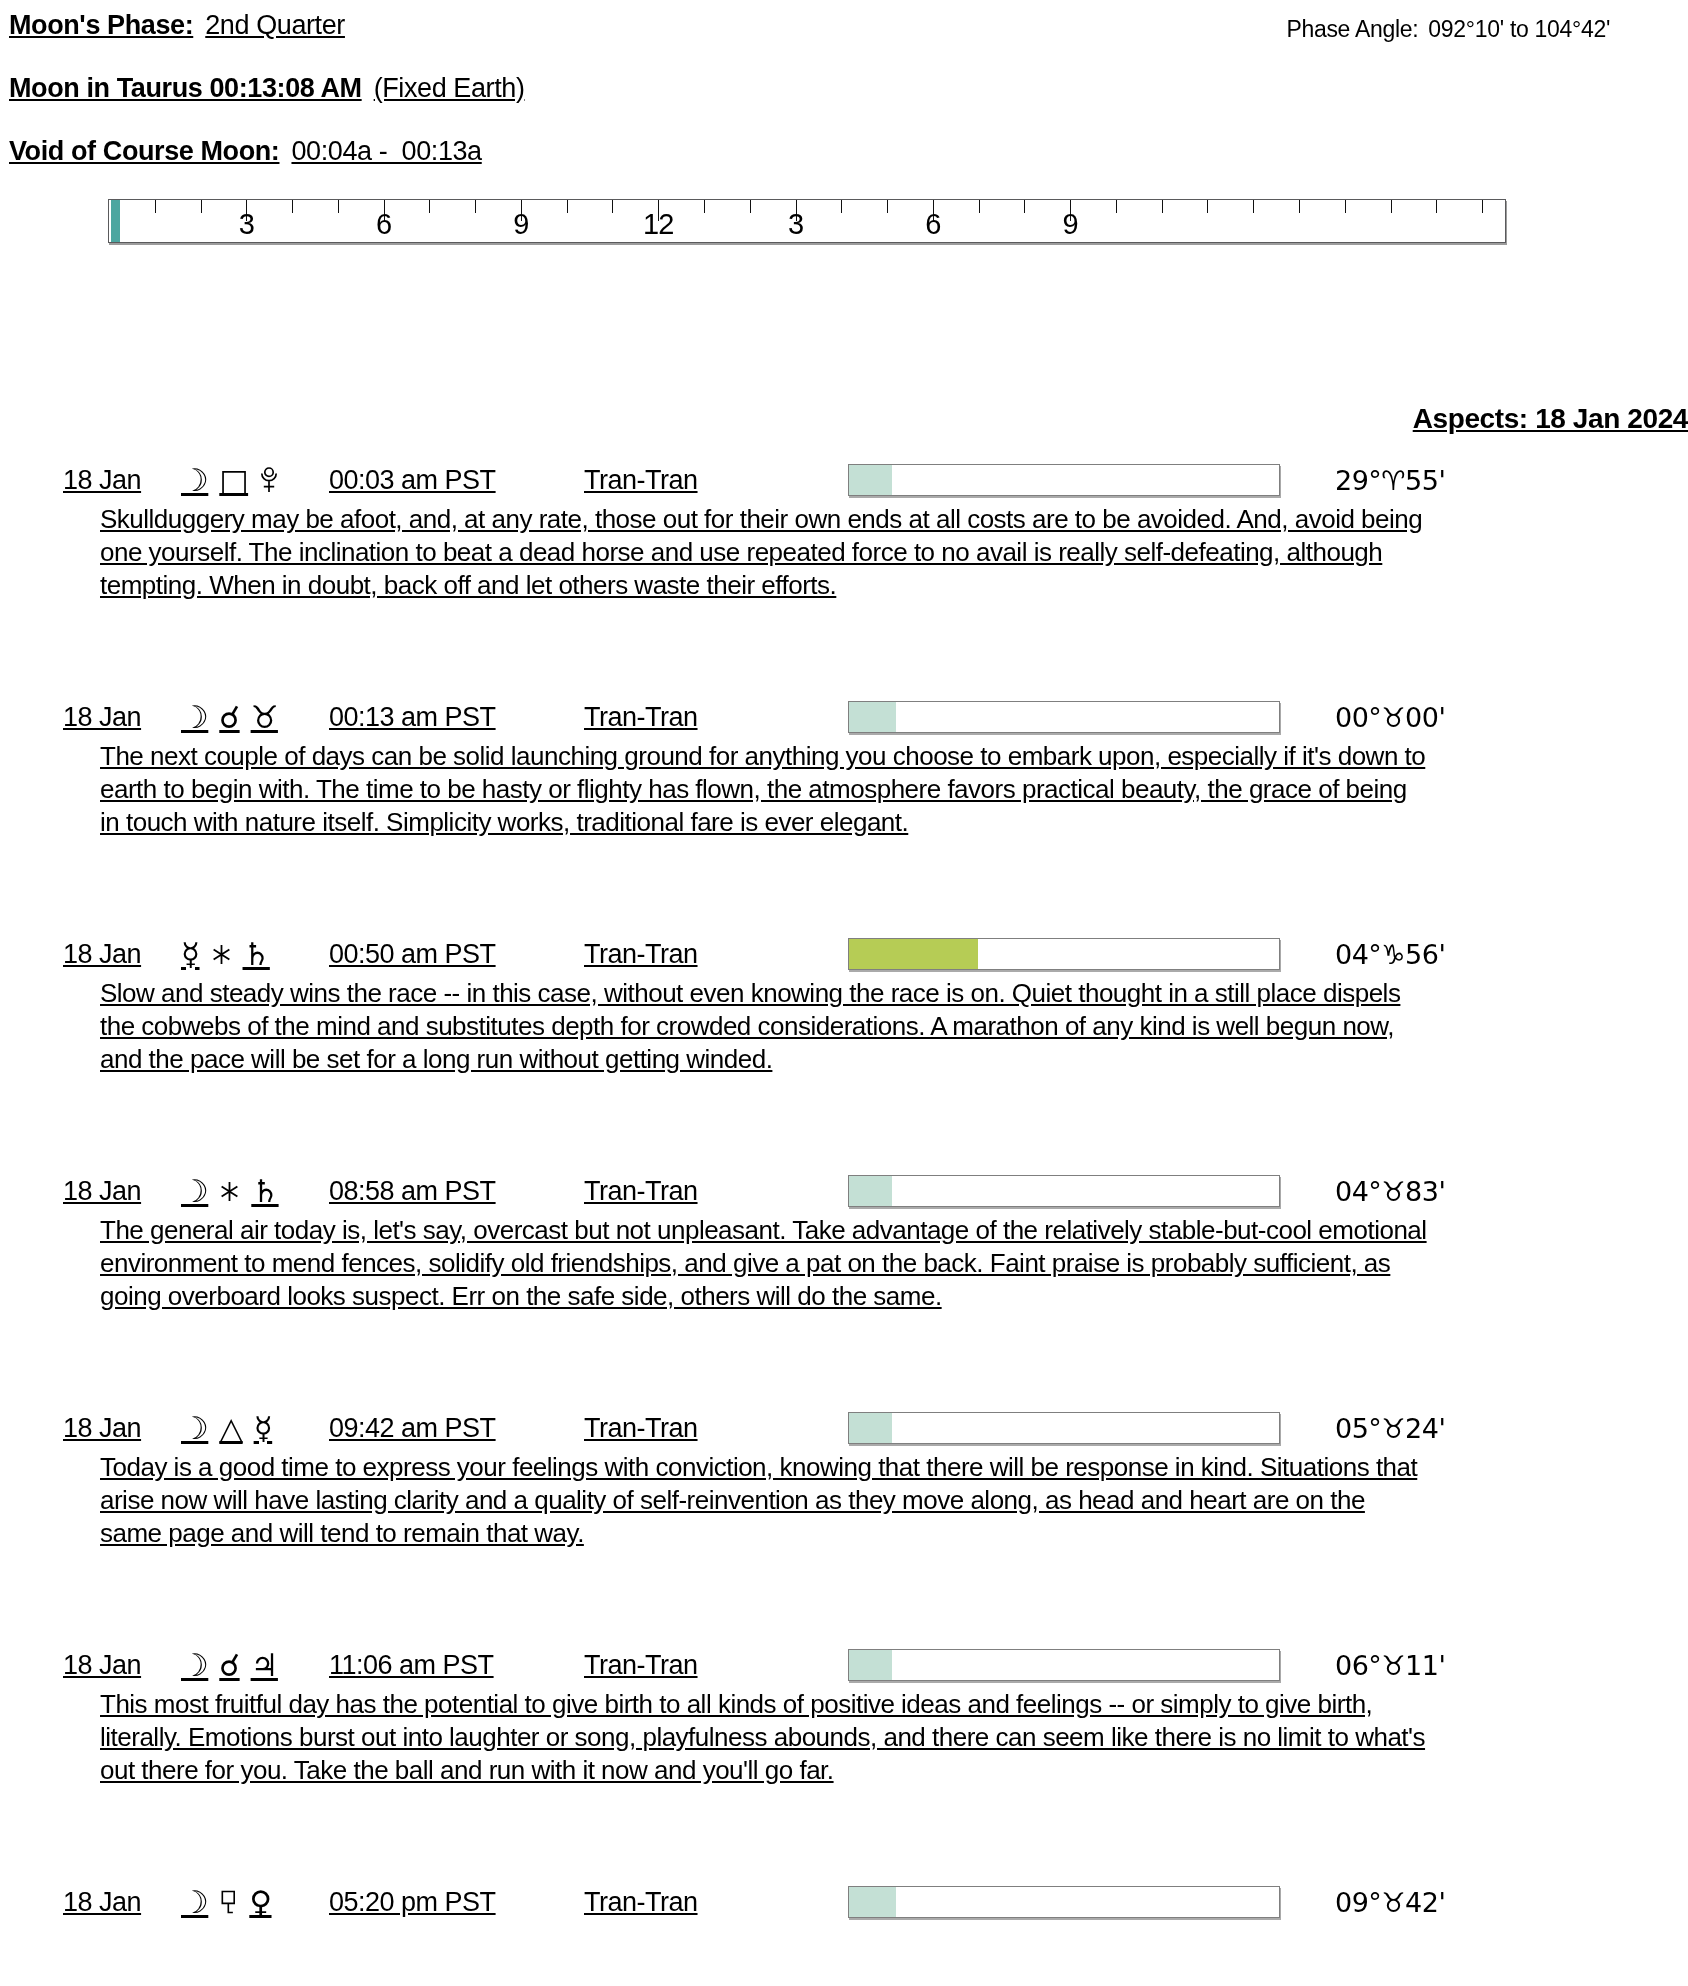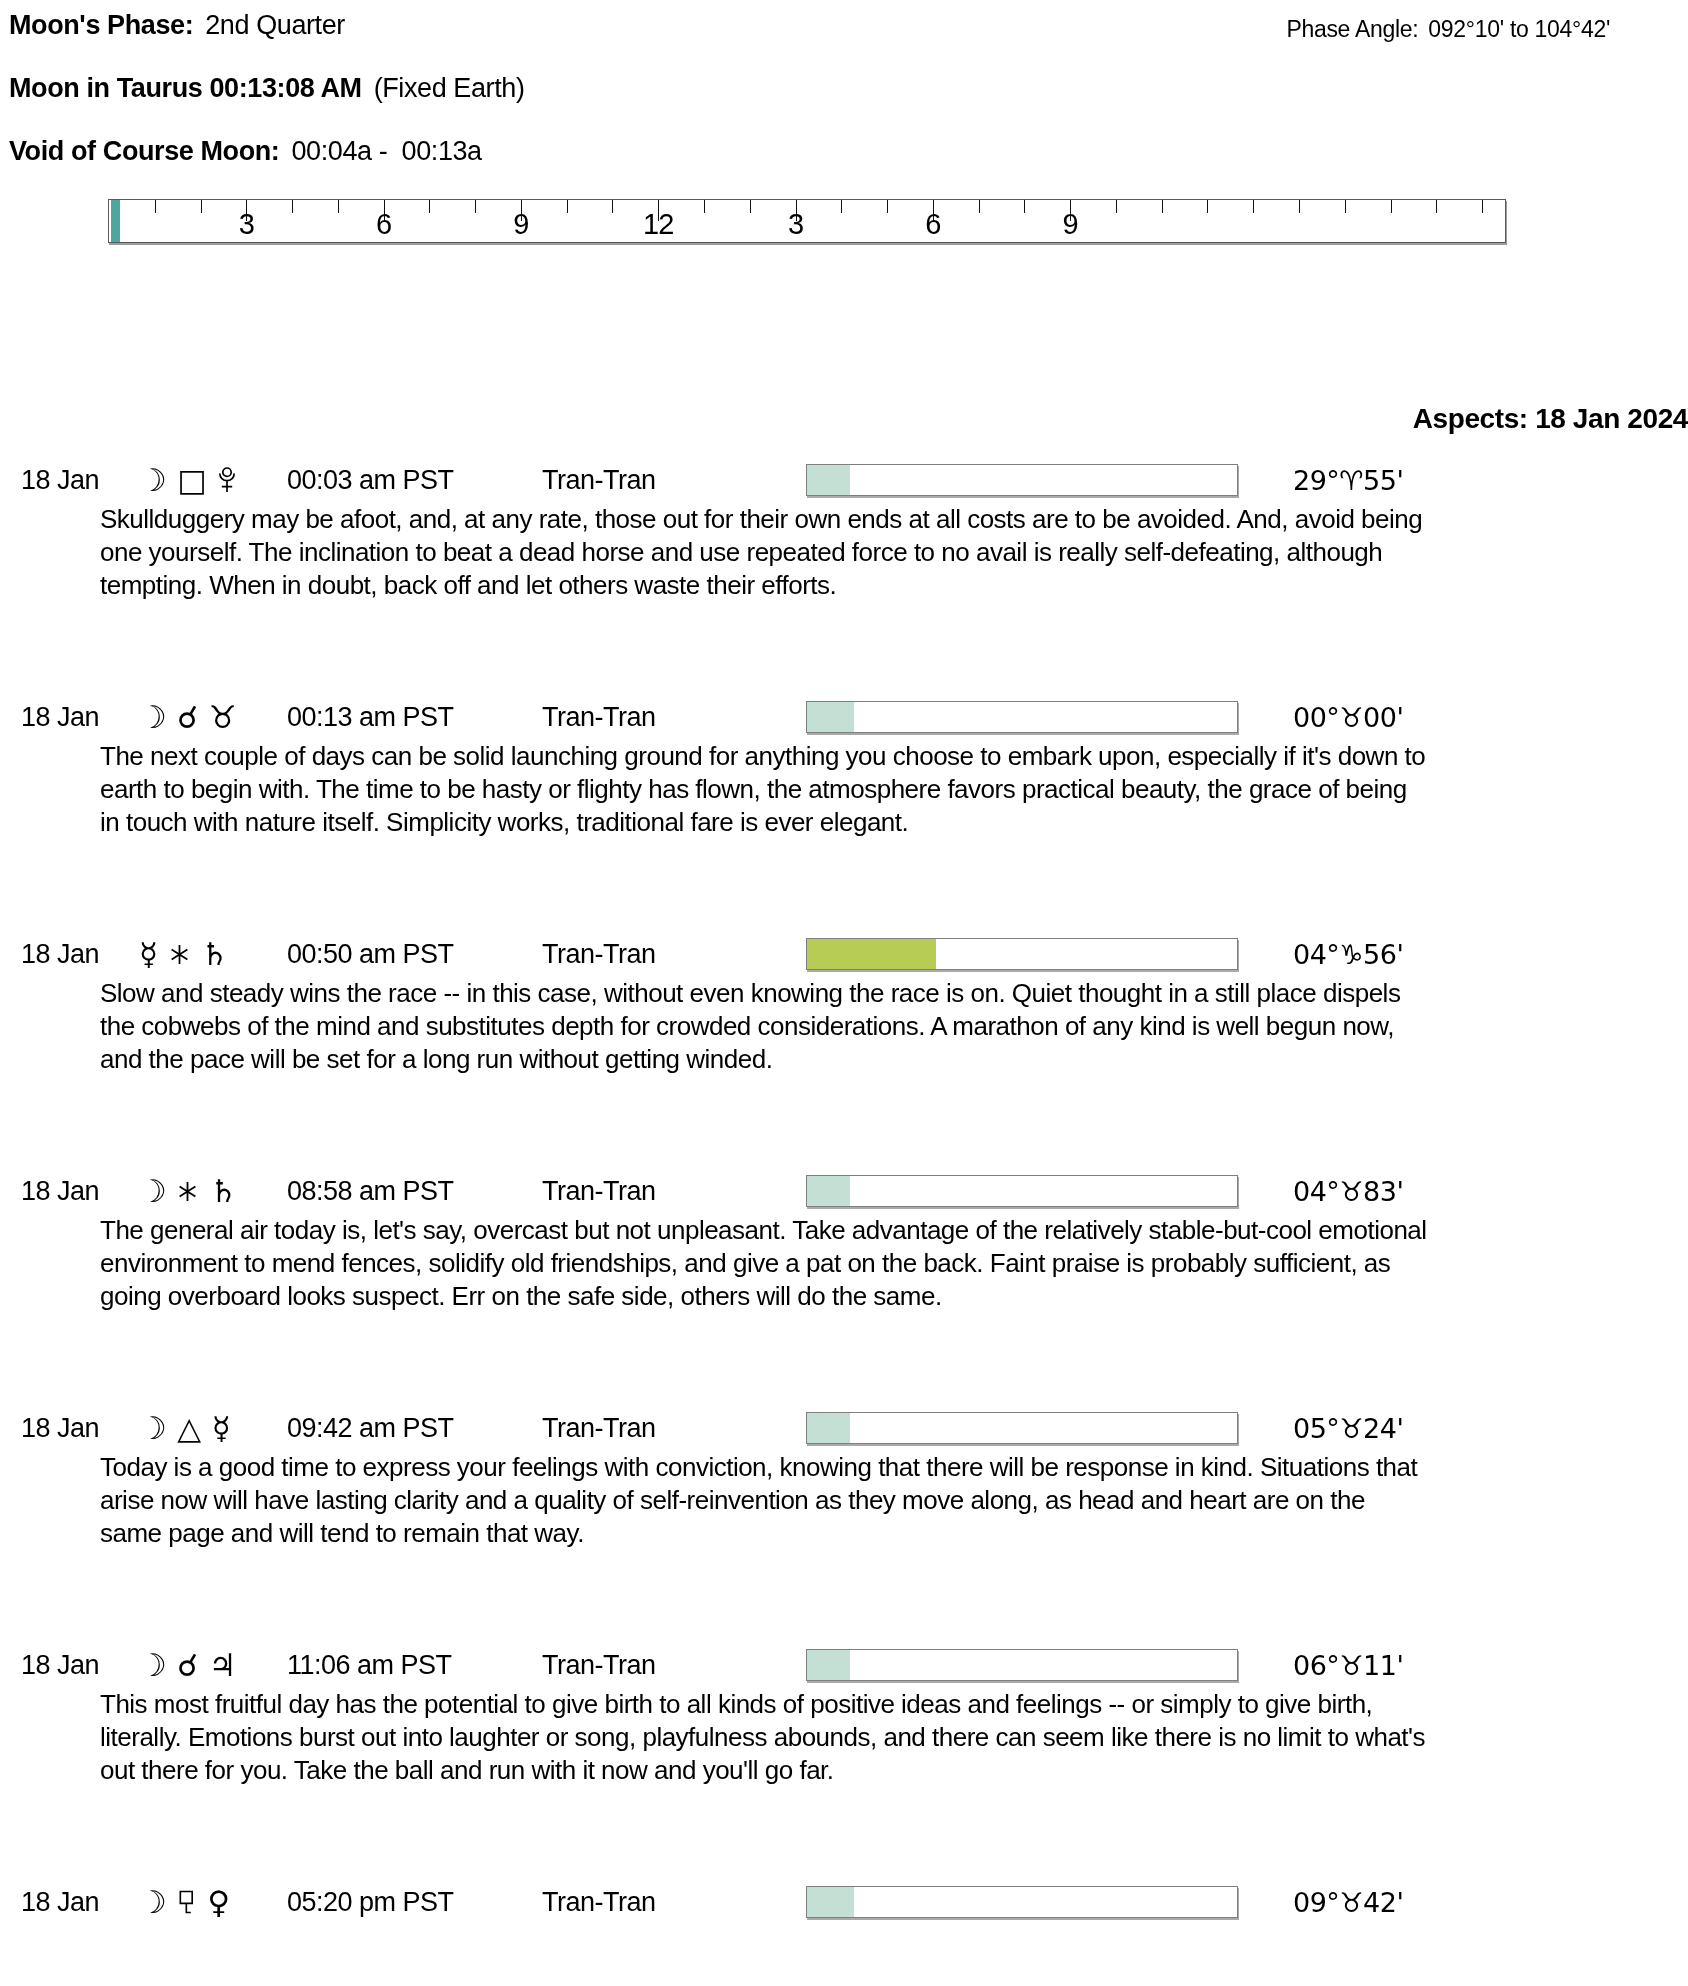--- a/index.html
+++ b/index.html
@@ -1,20 +1,20 @@
 <!DOCTYPE html>
 <html><head>
 <meta charset="utf-8">
 <style>
   html,body{margin:0;padding:0;}
   body{
     width:1688px;height:1986px;overflow:hidden;background:#fff;color:#000;
     font-family:"Liberation Sans",sans-serif;letter-spacing:-0.4px;
   }
-  .page{position:relative;padding-top:10px;}
+  .page{position:relative;padding-top:10px;text-decoration:underline;}
   .top{padding-left:9px;position:relative;}
   .hline{font-size:27px;line-height:30px;margin-bottom:33px;white-space:pre;}
   .b{font-weight:bold;}
   .v{font-weight:normal;margin-left:12px;}
   .phase-angle{position:absolute;top:4px;right:78px;font-size:23px;letter-spacing:-0.3px;}
   .phase-angle .pa-val{margin-left:10px;}
 
   
   .ruler{
     position:relative;margin-left:99px;width:1396px;height:42px;
@@ -30,21 +30,21 @@
   .voc-marker{position:absolute;top:0;bottom:0;left:2px;width:9px;}
 
   .aspects-title{
     text-align:right;font-size:28px;font-weight:bold;
     margin:160px 0 26px 0;letter-spacing:-0.4px;
   }
 
   .aspect{margin-bottom:63px;}
   .aspect-header{
     position:relative;height:38px;display:flex;align-items:center;
-    font-size:27px;padding-left:21px;letter-spacing:-0.5px;
+    font-size:27px;padding-left:21px;letter-spacing:-0.5px;margin-left:42px;
   }
   .a-date{width:118px;flex:none;}
   .syms{width:148px;flex:none;display:flex;align-items:center;gap:11px;
         font-family:"DejaVu Sans",sans-serif;font-size:31px;}
   .sym{display:inline-flex;align-items:center;}
   .sym svg{display:block;}
   .a-time{width:255px;flex:none;}
   .a-type{flex:none;}
   .bar{
     position:absolute;left:806px;top:3px;width:430px;height:30px;

